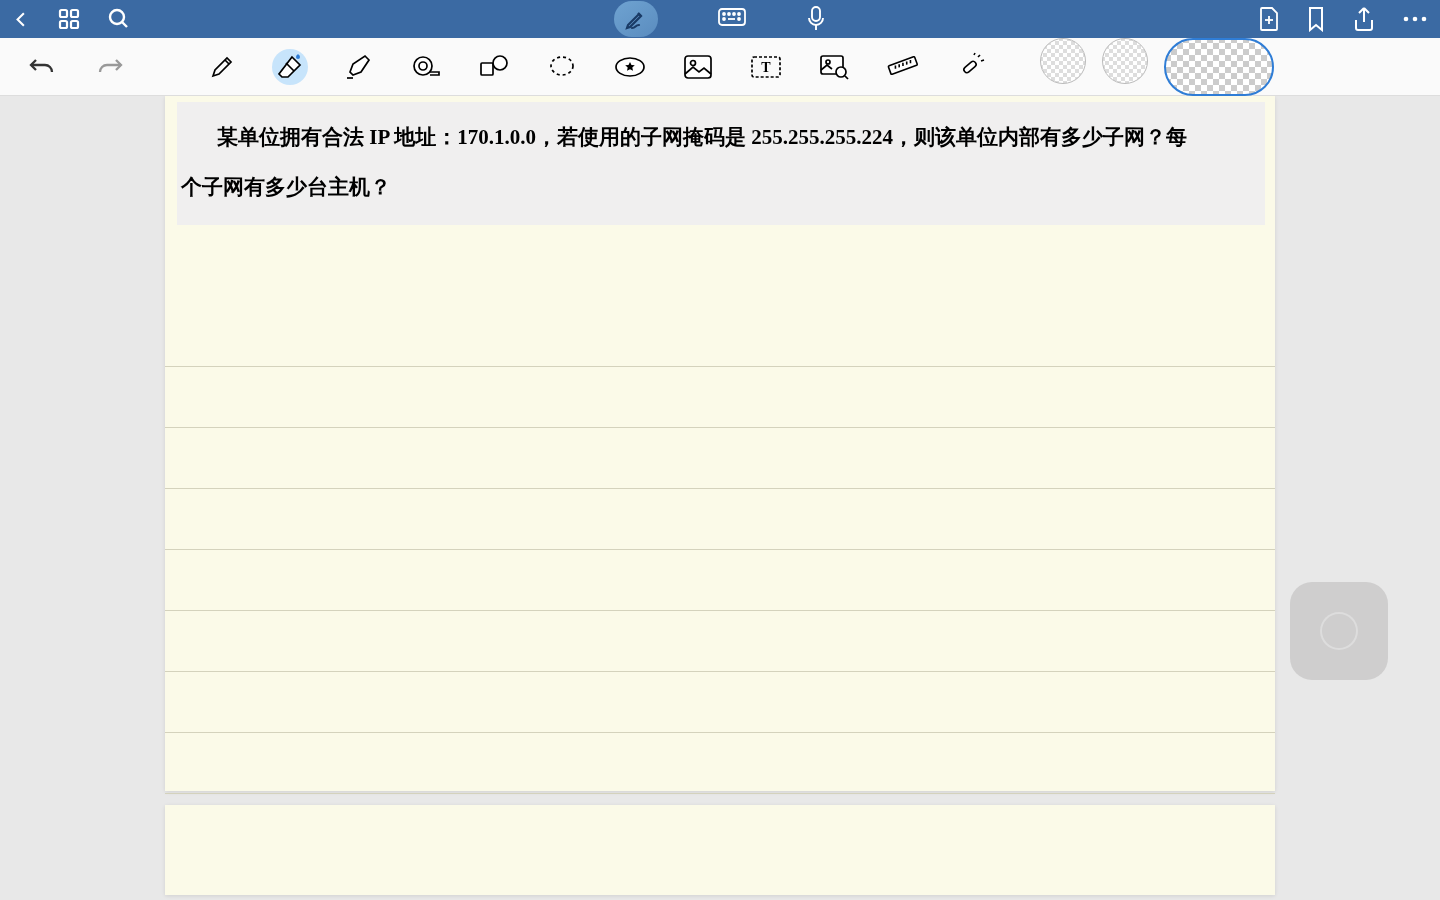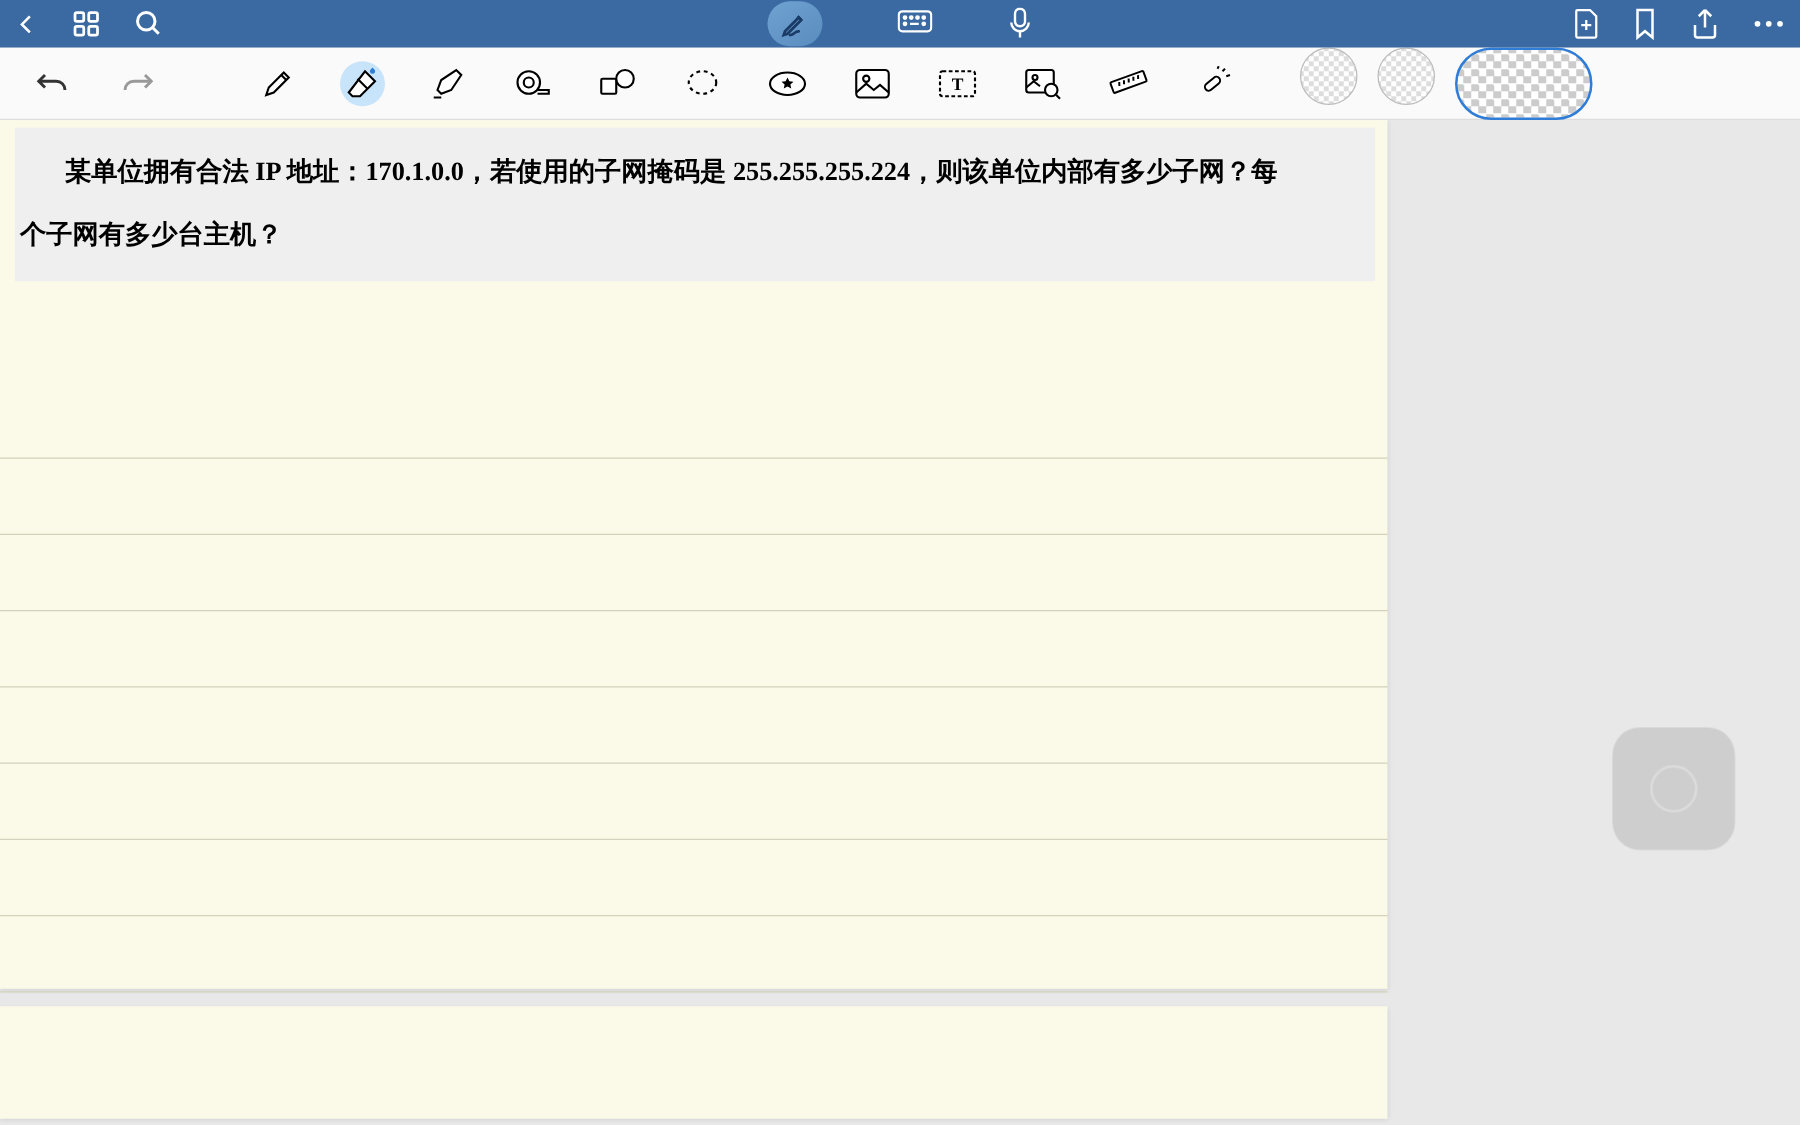--- a/index.html
+++ b/index.html
@@ -9,21 +9,21 @@
     .tb-center{position:absolute;left:50%;transform:translateX(-50%);gap:60px}
     .tb-right{margin-left:auto}
     .tb-ic{display:flex;align-items:center;justify-content:center;cursor:pointer}
     .penhi{width:44px;height:36px;border-radius:22px;background:linear-gradient(145deg,#6fa3d1,#5a8cbf);display:flex;align-items:center;justify-content:center}
     .toolbar{height:58px;background:#fafafa;border-bottom:1px solid #ddd;display:flex;align-items:center;padding:0 24px;gap:32px}
     .tool{width:36px;height:36px;display:flex;align-items:center;justify-content:center;cursor:pointer;border-radius:18px}
     .tool.active{background:#c7e4fb}
     .swatches{display:flex;gap:16px;margin-left:20px}
     .sw{width:46px;height:46px;border-radius:50%;border:1px solid #bbb;background:repeating-conic-gradient(#ddd 0 25%,#fff 0 50%) 50%/8px 8px}
     .sw3{width:110px;height:58px;border-radius:40px;border:2.5px solid #2f7dd6;background:repeating-conic-gradient(#ccc 0 25%,#fff 0 50%) 50%/12px 12px}
-    .page{position:absolute;top:96px;bottom:0;left:0;right:0;display:flex;flex-direction:column;overflow:hidden}
+    .page{position:absolute;top:96px;bottom:0;left:0;right:0;display:flex;flex-direction:column;align-items:center;overflow:hidden}
     .note{width:1110px;background:#fbfae8;position:relative;box-shadow:0 1px 4px rgba(0,0,0,.1)}
     .note1{height:695px}
     .note2{height:90px;margin-top:14px}
     .qbox{margin:6px 10px 10px 12px;background:#f0efef;padding:10px 14px 12px 4px}
     .qtxt{font-size:21px;font-weight:700;line-height:2.4;color:#000;font-family:"SimHei","Microsoft YaHei",serif}
     .indent{display:inline-block;width:36px}
     .lines{position:absolute;top:210px;left:0;right:0;bottom:0}
     .ln{height:61px;border-bottom:1px solid #d4d2bc}
     .floaty{position:fixed;right:52px;top:582px;width:98px;height:98px;border-radius:22px;background:#cfcece;display:flex;align-items:center;justify-content:center}
     .floaty::after{content:"";width:38px;height:38px;border-radius:50%;background:#cfcece;box-shadow:inset 0 0 0 2px rgba(255,255,255,.3)}

